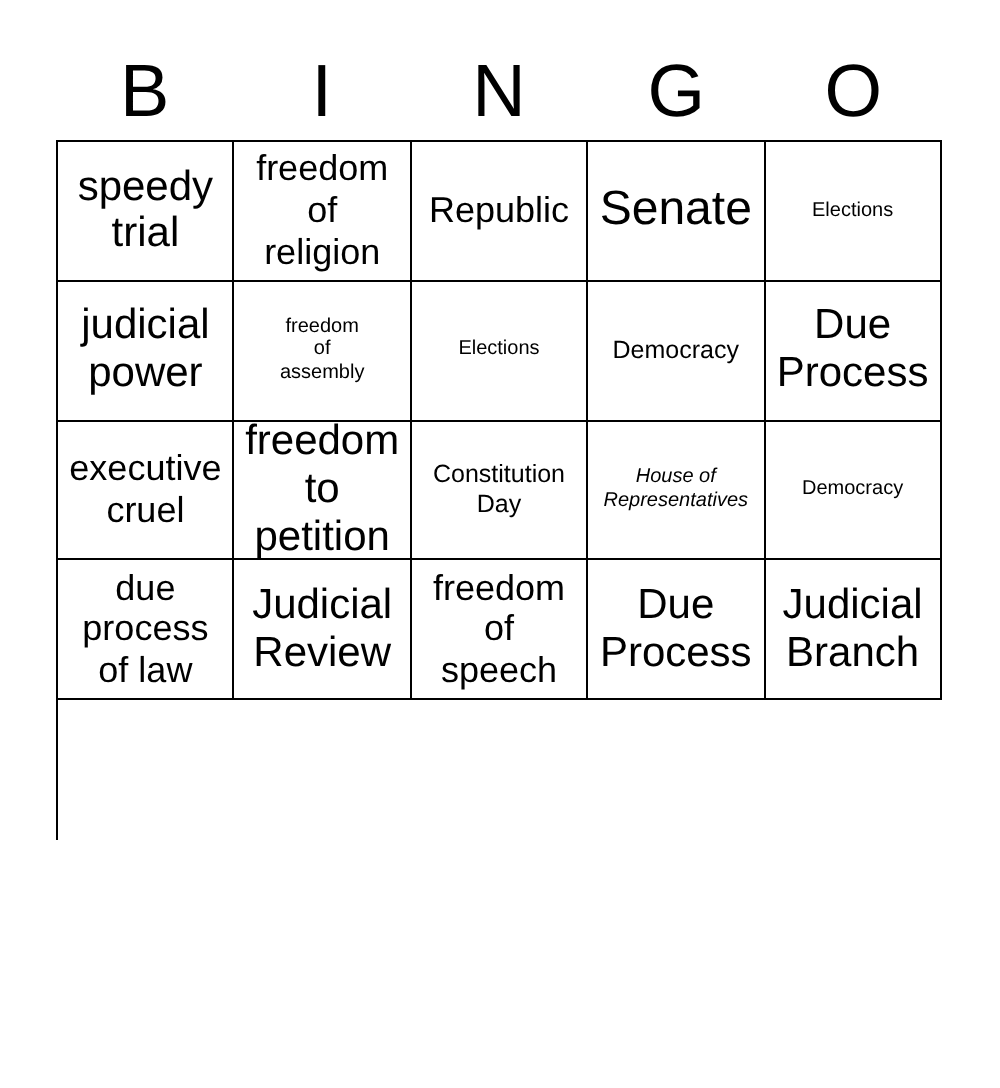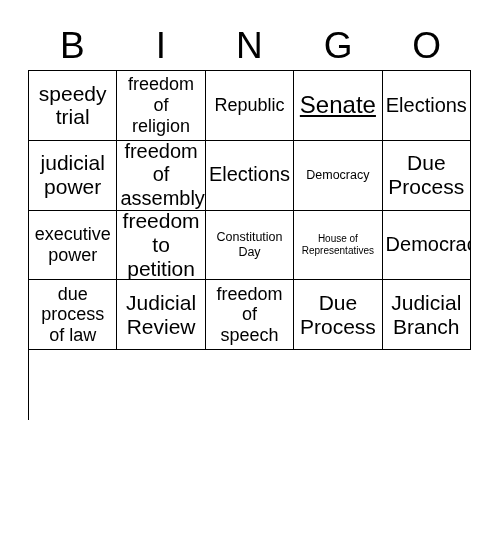--- a/index.html
+++ b/index.html
@@ -69,26 +69,26 @@
   }
   .cell .celltext {
     display: block;
     width: 100%;
     line-height: 1.12;
     white-space: pre-line;
     word-break: normal;
   }
   
   .sz-xxl .celltext { font-size: 31px; line-height: 1.05; }
-  .sz-xl  .celltext { font-size: 24px; line-height: 1.1; text-decoration: underline; }
+  .sz-xl  .celltext { font-size: 24px; line-height: 1.1; }
   .sz-lg  .celltext { font-size: 21px; line-height: 1.13; }
   .sz-md  .celltext { font-size: 18px; line-height: 1.15; }
-  .sz-sm  .celltext { font-size: 20px; line-height: 1.18; }
+  .sz-sm  .celltext { font-size: 10px; line-height: 1.18; }
   .sz-xs  .celltext { font-size: 12.5px; line-height: 1.2; }
-  .sz-xxs .celltext { font-size: 10px;  line-height: 1.22; }
+  .sz-xxs .celltext { font-size: 10px;  line-height: 1.22; font-style: italic; }
 </style>
 </head>
 <body>
 
 <div class="card">
 
   <div class="bingo-header">
     <div class="hletter">B</div>
     <div class="hletter">I</div>
     <div class="hletter">N</div>
@@ -129,21 +129,21 @@
       </div>
       <div class="cell sz-xs">
         <span class="celltext">Democracy</span>
       </div>
       <div class="cell sz-lg">
         <span class="celltext">Due
 Process</span>
       </div>
       <div class="cell sz-md">
         <span class="celltext">executive
-power</span>
+cruel</span>
       </div>
       <div class="cell sz-lg">
         <span class="celltext">freedom
 to
 petition</span>
       </div>
       <div class="cell sz-xs">
         <span class="celltext">Constitution
 Day</span>
       </div>

